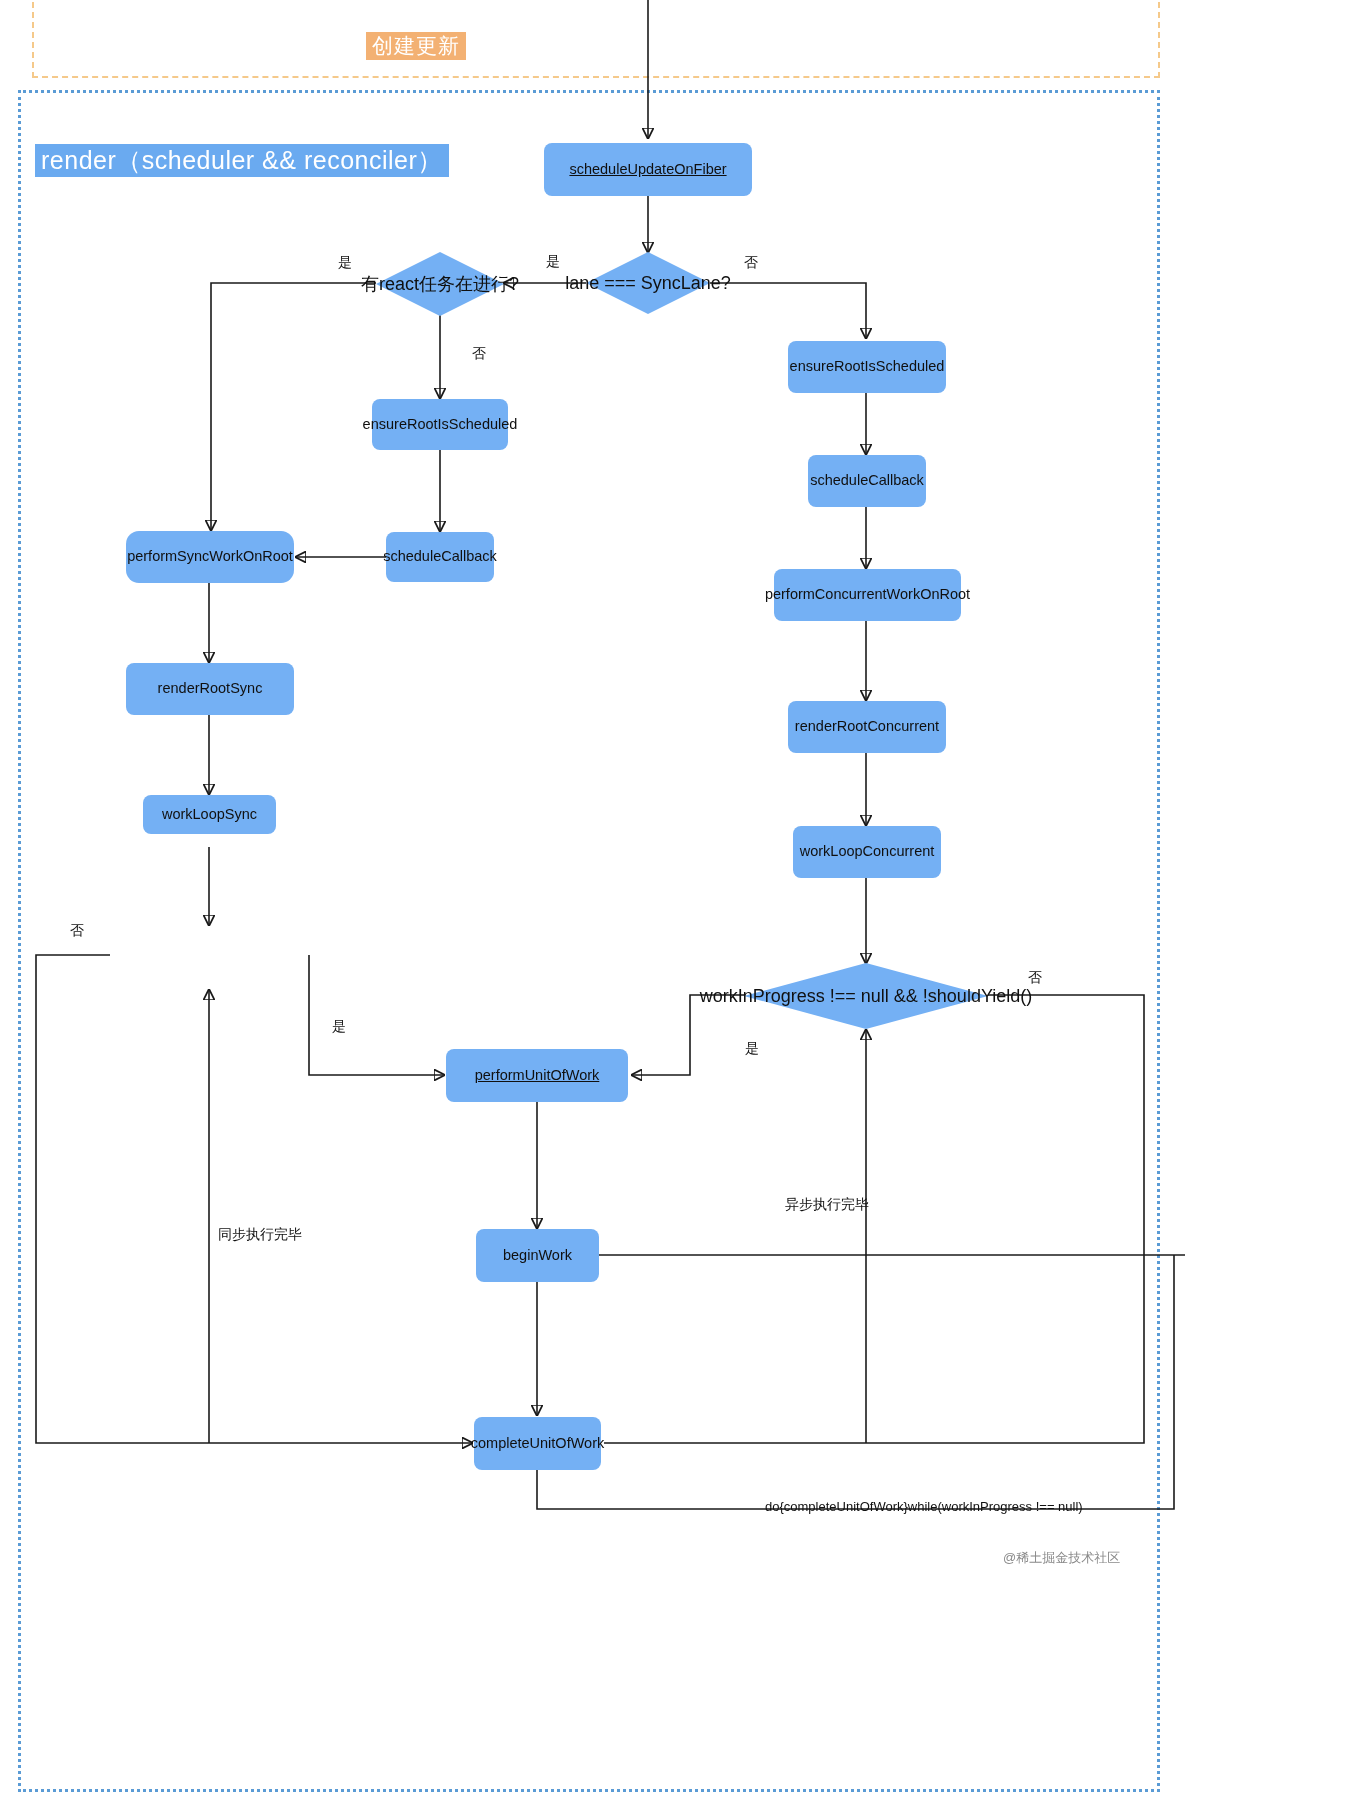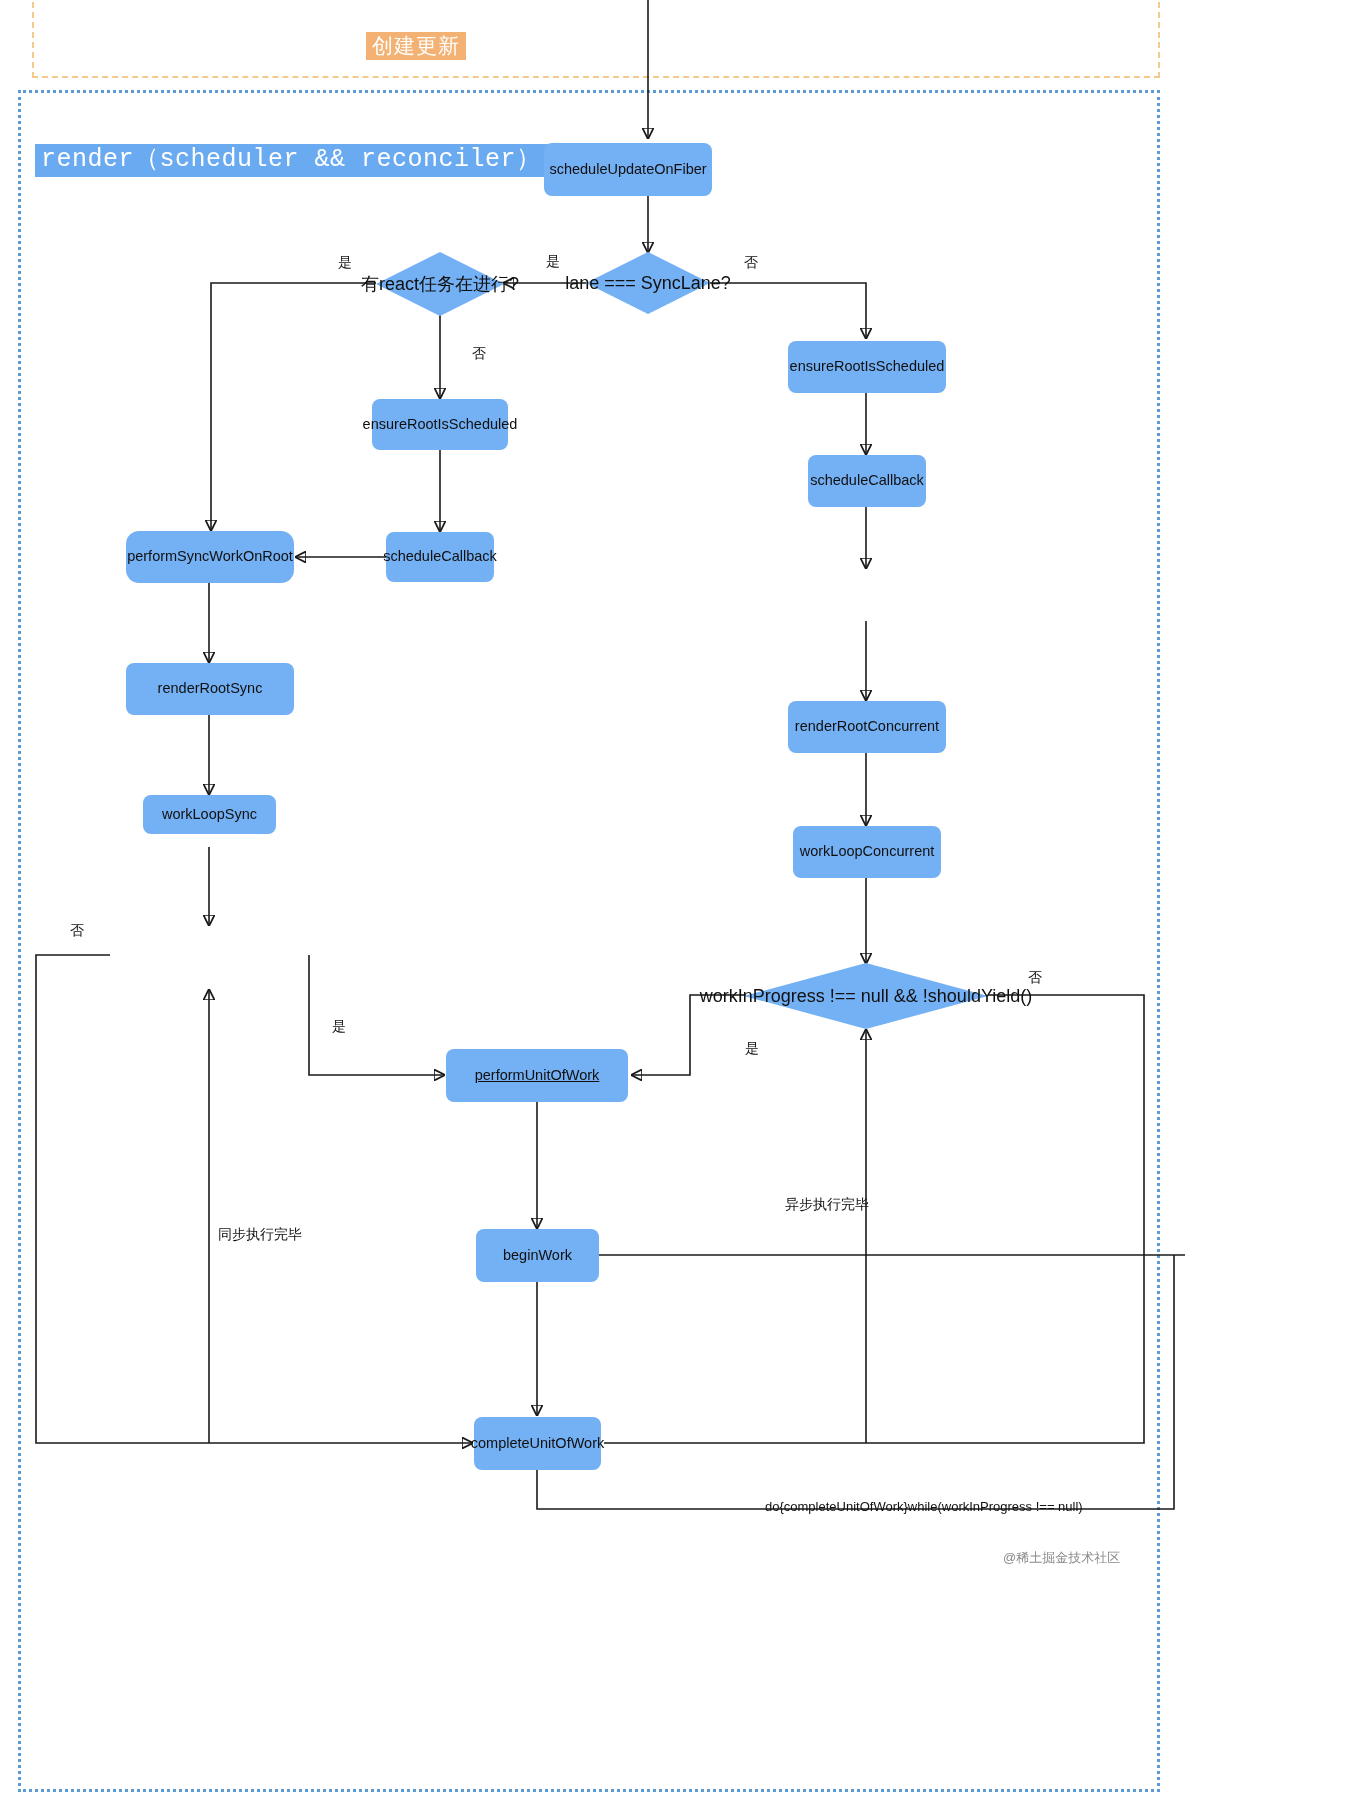--- a/index.html
+++ b/index.html
@@ -41,21 +41,21 @@
 <body>
 
 <div id="stage">
 
   <div class="frame frame-top" style="left:32px; top:-8px; width:1128px; height:86px;"></div>
 
   <div class="frame frame-render" style="left:18px; top:90px; width:1142px; height:1702px;"></div>
 
   <div class="zone-label orange" style="left:366px; top:32px;">创建更新</div>
 
-  <div class="zone-label blue" style="left:35px; top:144px;font-family:Liberation Mono, monospace;">render（scheduler &amp;&amp; reconciler）</div>
+  <div class="zone-label blue" style="left:35px; top:144px;">render（scheduler &amp;&amp; reconciler）</div>
 
   <svg id="edges" viewBox="0 0 1352 1794">
     <defs>
       <marker id="ah" viewBox="0 0 10 10" refX="9" refY="5" markerWidth="7" markerHeight="7" orient="auto-start-reverse">
         <path d="M 0 0 L 10 5 L 0 10 z" fill="#1a1a1a" stroke="none"></path>
       </marker>
     </defs>
 
     
     <line x1="648" y1="-10" x2="648" y2="138" marker-end="url(#ah)"></line>
@@ -120,36 +120,37 @@
 
     
     <polyline points="537,1470 537,1509 1174,1509 1174,1255"></polyline>
 
     
     <line x1="866" y1="1443" x2="866" y2="1030" marker-end="url(#ah)"></line>
     
     <line x1="209" y1="1443" x2="209" y2="990" marker-end="url(#ah)"></line>
   </svg>
 
-  <div class="node" style="left:544px; top:143px; width:168px; height:53px;">scheduleUpdateOnFiber</div>
+  <div class="node" style="left:544px; top:143px; width:208px; height:53px;text-decoration:underline;">scheduleUpdateOnFiber</div>
 
   <div class="node" style="left:372px; top:399px; width:136px; height:51px;">ensureRootIsScheduled</div>
 
   <div class="node" style="left:386px; top:532px; width:108px; height:50px;">scheduleCallback</div>
 
   <div class="node" style="left:126px; top:531px; width:168px; height:52px;border-radius:13px;">performSyncWorkOnRoot</div>
 
   <div class="node" style="left:126px; top:663px; width:168px; height:52px;">renderRootSync</div>
 
   <div class="node" style="left:143px; top:795px; width:133px; height:39px;">workLoopSync</div>
 
   <div class="node" style="left:788px; top:341px; width:158px; height:52px;">ensureRootIsScheduled</div>
 
   <div class="node" style="left:808px; top:455px; width:118px; height:52px;">scheduleCallback</div>
 
+  <div class="node" style="left:774px; top:569px; width:187px; height:52px;">performConcurrentWorkOnRoot</div>
 
   <div class="node" style="left:788px; top:701px; width:158px; height:52px;">renderRootConcurrent</div>
 
   <div class="node" style="left:793px; top:826px; width:148px; height:52px;">workLoopConcurrent</div>
 
   <div class="node" style="left:446px; top:1049px; width:182px; height:53px;text-decoration:underline;">performUnitOfWork</div>
 
   <div class="node" style="left:476px; top:1229px; width:123px; height:53px;">beginWork</div>
 
   <div class="node" style="left:474px; top:1417px; width:127px; height:53px;">completeUnitOfWork</div>

